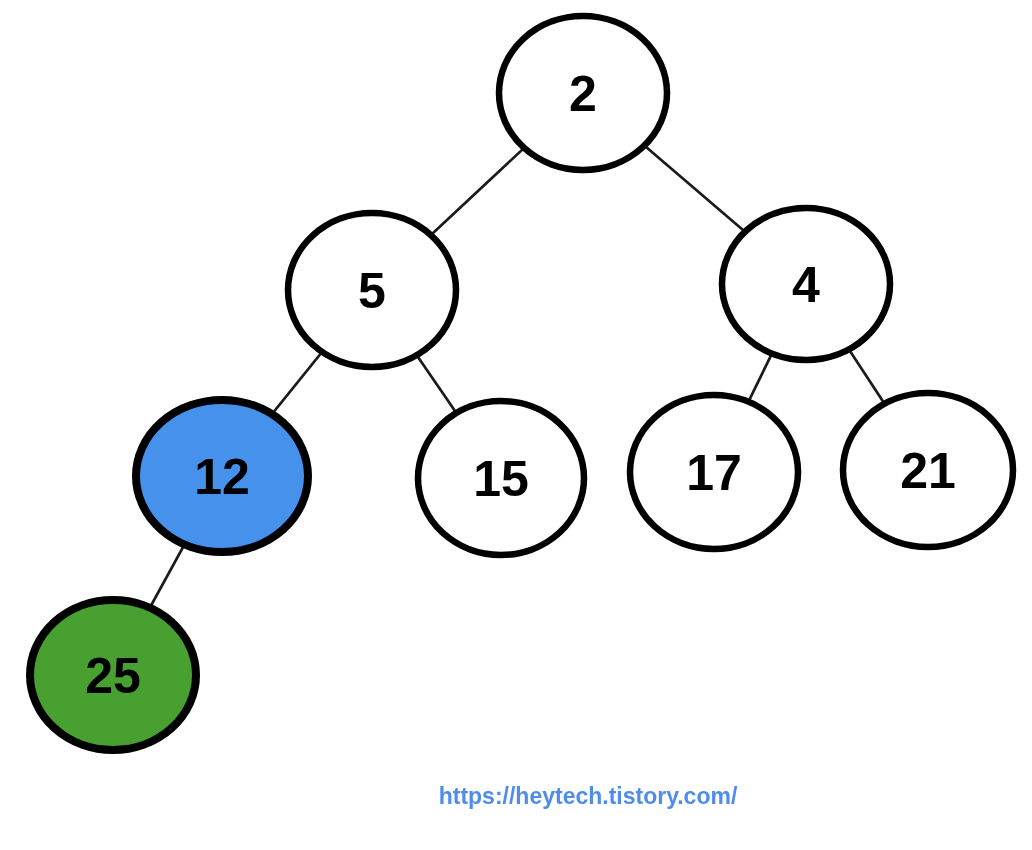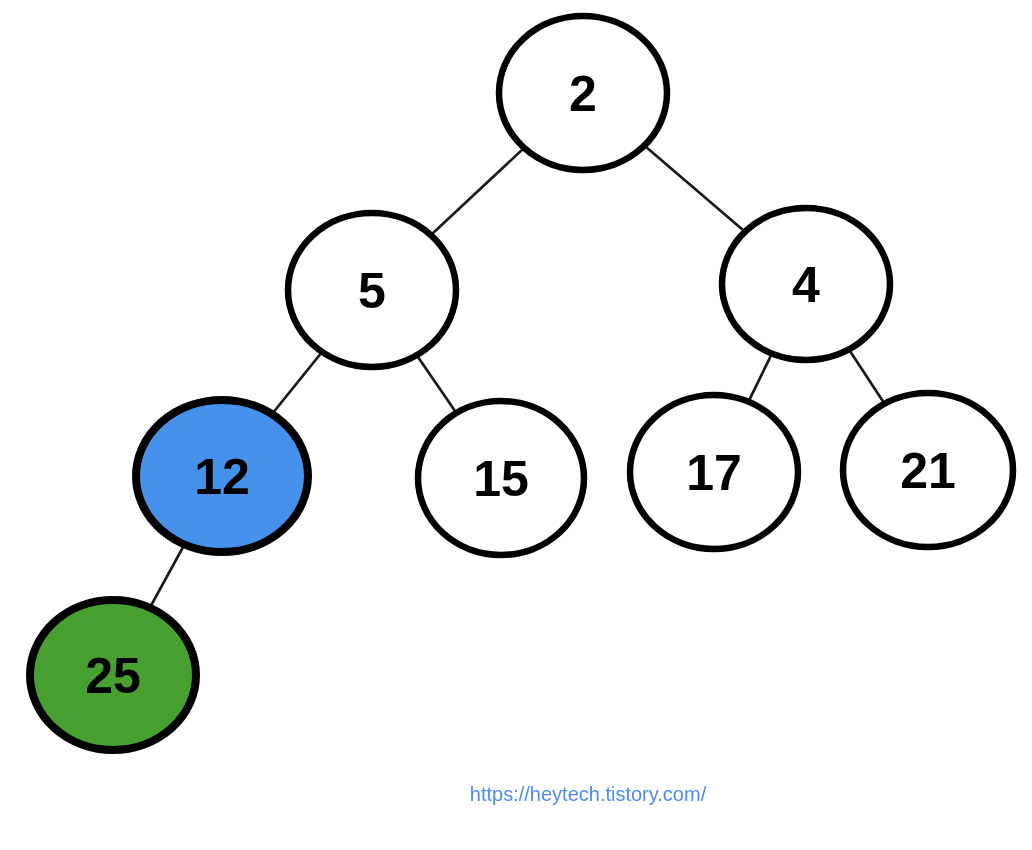--- a/index.html
+++ b/index.html
@@ -24,22 +24,22 @@
     font-family: "Liberation Sans", sans-serif;
     font-weight: 700;
     font-size: 50px;
   }
   .caption {
     position: absolute;
     left: 588px;
     top: 783px;
     transform: translateX(-50%);
     font-family: "Liberation Sans", sans-serif;
-    font-weight: 400;
-    font-size: 20px;
+    font-weight: 700;
+    font-size: 23px;
     white-space: nowrap;
     letter-spacing: 0px;
   }
 </style>
 </head>
 <body>
 
 <div class="stage">
   <svg class="tree" width="1032" height="850" viewBox="0 0 1032 850">
       <line x1="583" y1="93" x2="372" y2="290" stroke="#1a1a1a" stroke-width="2.7"></line>

